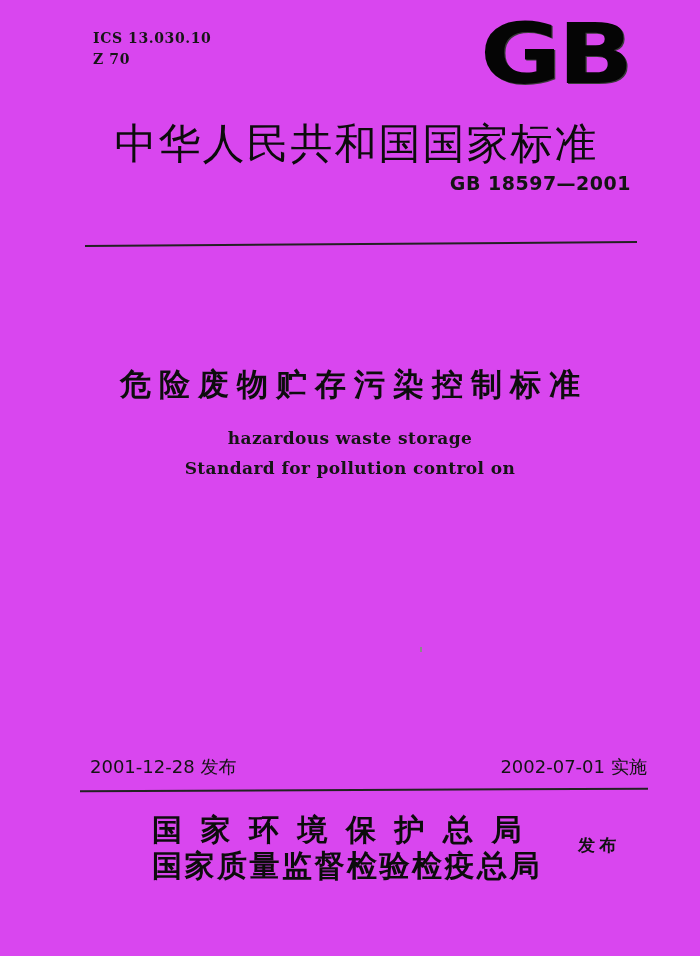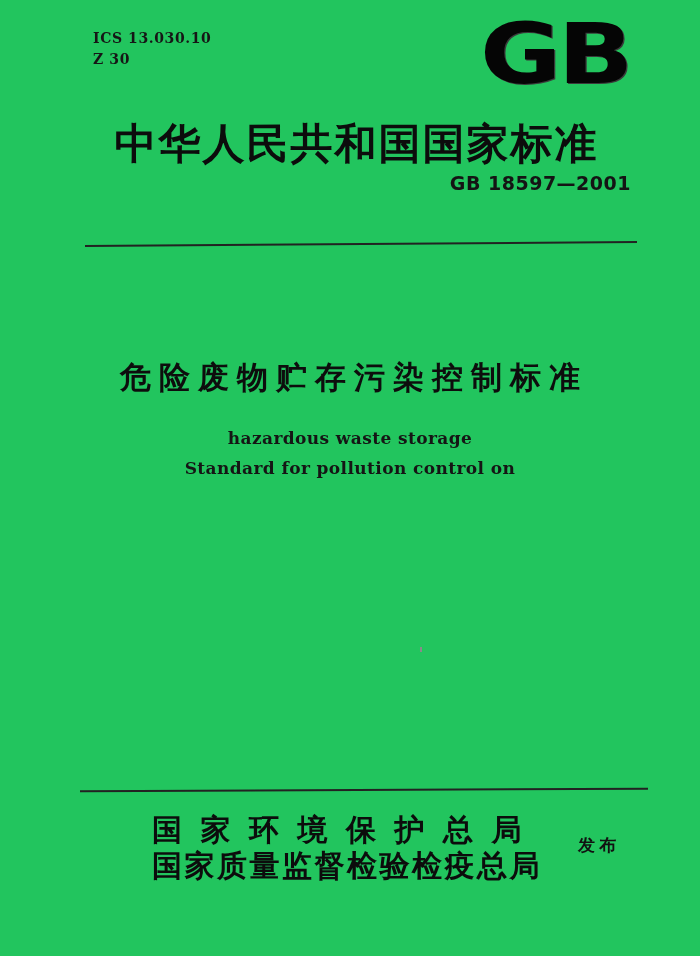--- a/index.html
+++ b/index.html
@@ -4,21 +4,21 @@
 <style>
   html, body { margin: 0; padding: 0; }
   body {
     width: 700px; height: 956px;
     background: #e8e8e8;
     font-family: "Liberation Serif", serif;
   }
   .page {
     position: relative;
     width: 700px; height: 956px;
-    background: #22c55e;
+    background: #d946ef;
     color: #111;
     overflow: hidden;
   }
 
   
   .ics-block {
     position: absolute; left: 93px; top: 28px;
     font-family: "DejaVu Serif", serif;
     font-weight: bold;
     font-size: 14px; line-height: 21px;
@@ -38,21 +38,21 @@
     color: #050505;
     text-shadow: 1px 1px 0 #3a3a3a;
   }
 
   
   .std-heading {
     position: absolute; left: 0; right: 14px; top: 116px;
     margin: 0;
     text-align: center;
     font-size: 42px;
-    font-weight: bold;
+    font-weight: normal;
     letter-spacing: 2px;
     color: #0c0c0c;
     font-family: "DejaVu Serif", "Liberation Serif", serif;
     padding-left: 27px;
   }
 
   .std-number {
     position: absolute; right: 69px; top: 172px;
     font-size: 19px;
     font-weight: bold;
@@ -65,21 +65,21 @@
   .rule {
     position: absolute; height: 2px;
     background: #222;
   }
   .rule-top   { left: 85px; width: 552px; top: 243px; transform: rotate(-0.4deg); }
   .rule-bottom{ left: 80px; width: 568px; top: 789px; transform: rotate(-0.25deg); }
 
   
   .title-cn {
     position: absolute; left: 0; right: 0; top: 357px;
-    margin: 0;
+    margin: 7px;
     text-align: center;
     font-size: 31px;
     font-weight: bold;
     letter-spacing: 8px;
     text-indent: 8px;
     color: #0d0d0d;
   }
 
   
   .title-en {
@@ -138,38 +138,46 @@
     width: 2px; height: 5px; background: #8a8a8a;
   }
 </style>
 </head>
 <body>
 
 <div class="page">
 
   <div class="ics-block">
     <div>ICS 13.030.10</div>
-    <div>Z 30</div>
+    <div>Z 70</div>
   </div>
 
   <div class="gb-logo">GB</div>
 
   <h1 class="std-heading">中华人民共和国国家标准</h1>
 
   <div class="std-number">GB 18597—2001</div>
 
   <div class="rule rule-top"></div>
 
   <h2 class="title-cn">危险废物贮存污染控制标准</h2>
 
   <div class="title-en">
     <div>hazardous waste storage</div>
     <div>Standard for pollution control on</div>
   </div>
 
+  <div class="dates">
+    <div class="date-item">
+      <span>2001-12-28</span><span class="cn">发布</span>
+    </div>
+    <div class="date-item">
+      <span>2002-07-01</span><span class="cn">实施</span>
+    </div>
+  </div>
 
   <div class="rule rule-bottom"></div>
 
   <div class="issuers">
     <div class="issuer-line-1">国 家 环 境 保 护 总 局</div>
     <div class="issuer-line-2">国家质量监督检验检疫总局</div>
     <div class="publish-label">发 布</div>
   </div>
 
   <div class="speck"></div>

